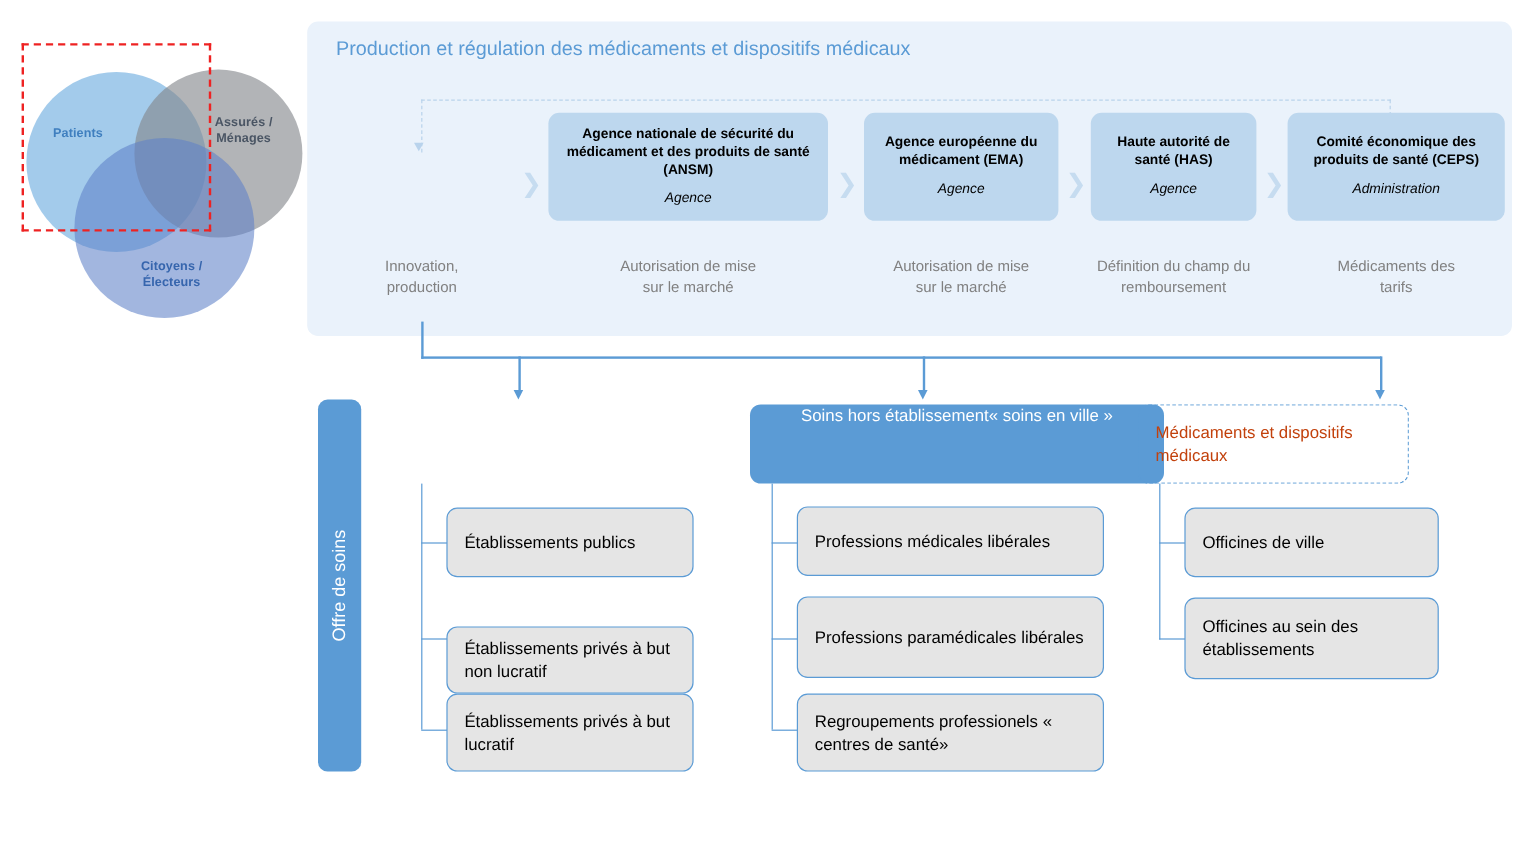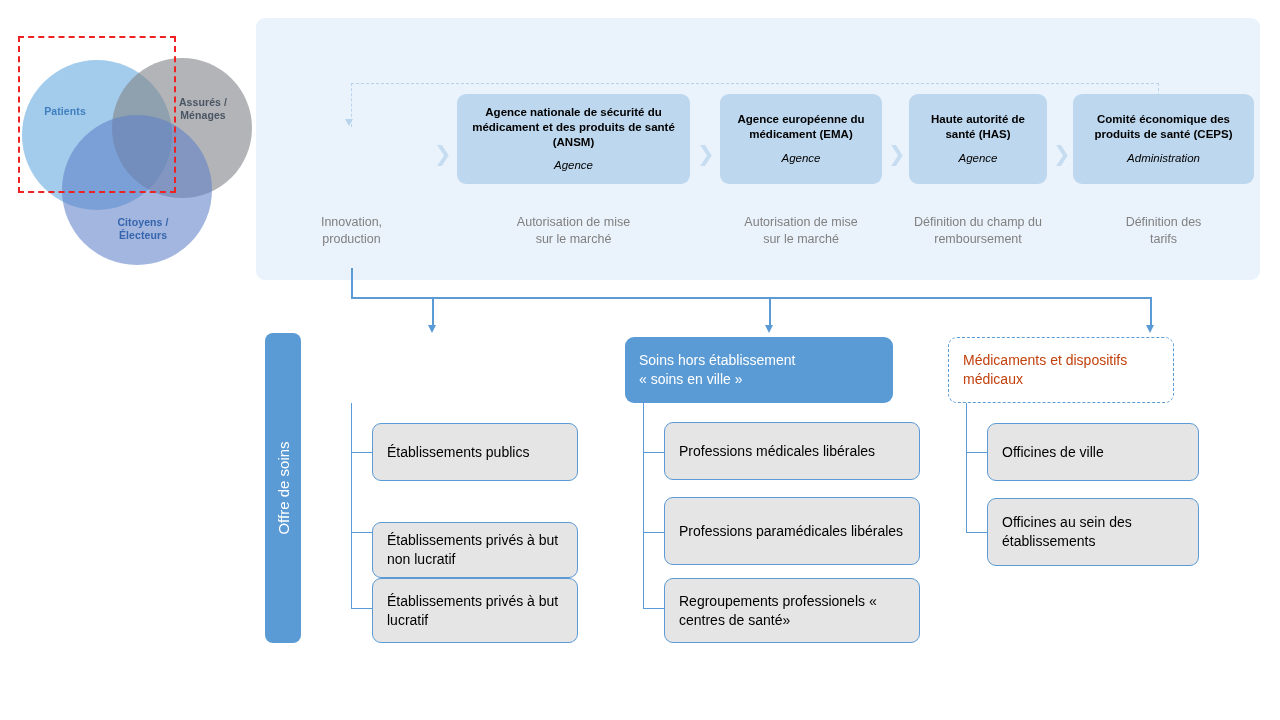--- a/index.html
+++ b/index.html
@@ -88,20 +88,21 @@
       <span>Ménages</span>
     </div>
     <div class="venn-label lbl-citoyens">
       <span>Citoyens /</span><br>
       <span>Électeurs</span>
     </div>
     <div id="red-rect"></div>
   </div>
 
   <div id="panel">
+    <div id="panel-title">Production et régulation des médicaments et dispositifs médicaux</div>
     <div id="dash-top"></div>
     <div id="dash-arrow"></div>
   </div>
 
   <div class="tb-cap" style="left:276px;top:214px;width:151px;">
     <span>Innovation,</span><br>
     <span>production</span>
   </div>
 
   <div class="chev" style="left:434px;">❯</div>
@@ -137,21 +138,21 @@
     <span>remboursement</span>
   </div>
 
   <div class="chev" style="left:1053px;">❯</div>
 
   <div class="top-box" style="left:1073px;width:181px;height:90px;">
     <div class="tb-title">Comité économique des produits de santé (CEPS)</div>
     <div class="tb-sub">Administration</div>
   </div>
   <div class="tb-cap" style="left:1073px;top:214px;width:181px;">
-    <span>Définition des</span><br>
+    <span>Médicaments des</span><br>
     <span>tarifs</span>
   </div>
 
   <div id="trunk-v"></div>
   <div id="trunk-h"></div>
 
   <div class="drop" style="left:432px;top:297px;height:30px;"></div>
   <div class="drop-arrow" style="left:428px;top:325px;"></div>
 
   <div class="drop" style="left:769px;top:297px;height:30px;"></div>
@@ -172,21 +173,21 @@
   <div class="leaf" style="left:372px;top:423px;width:206px;height:58px;">
     <span>Établissements publics</span>
   </div>
   <div class="leaf" style="left:372px;top:522px;width:206px;height:56px;">
     <span>Établissements privés à but non lucratif</span>
   </div>
   <div class="leaf" style="left:372px;top:578px;width:206px;height:65px;">
     <span>Établissements privés à but lucratif</span>
   </div>
 
-  <div class="col-head solid" style="left:625px;width:268px;flex-direction:column;align-items:flex-start;justify-content:center;">
+  <div class="col-head solid" style="left:625px;width:345px;flex-direction:row;align-items:flex-start;justify-content:center;">
     <span>Soins hors établissement</span>
     <span>« soins en ville »</span>
   </div>
   <div class="spine" style="left:643px;top:403px;height:205px;"></div>
   <div class="tick" style="left:643px;top:452px;width:22px;"></div>
   <div class="tick" style="left:643px;top:532px;width:22px;"></div>
   <div class="tick" style="left:643px;top:608px;width:22px;"></div>
 
   <div class="leaf" style="left:664px;top:497px;width:256px;height:68px;">
     <span>Professions paramédicales libérales</span>

